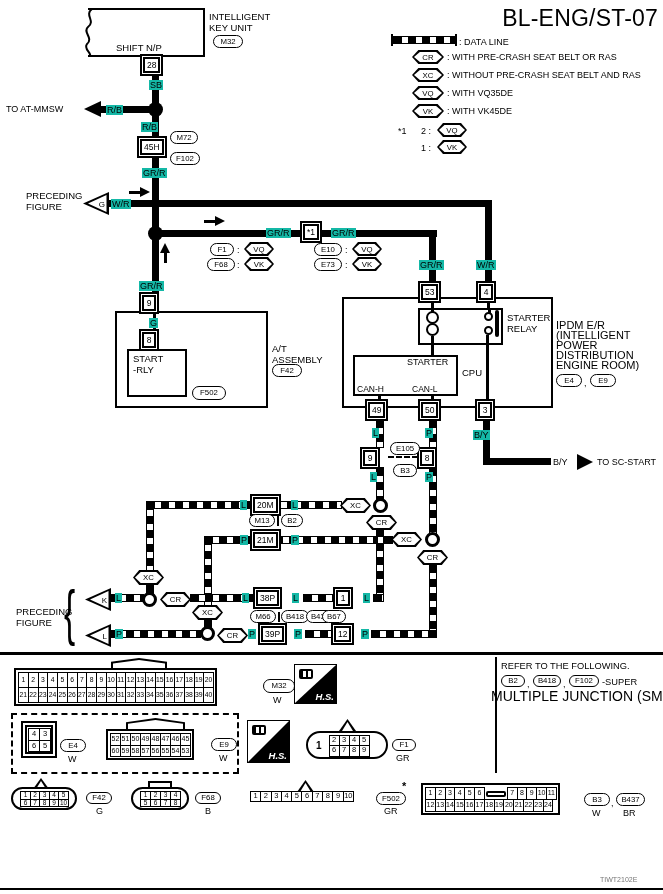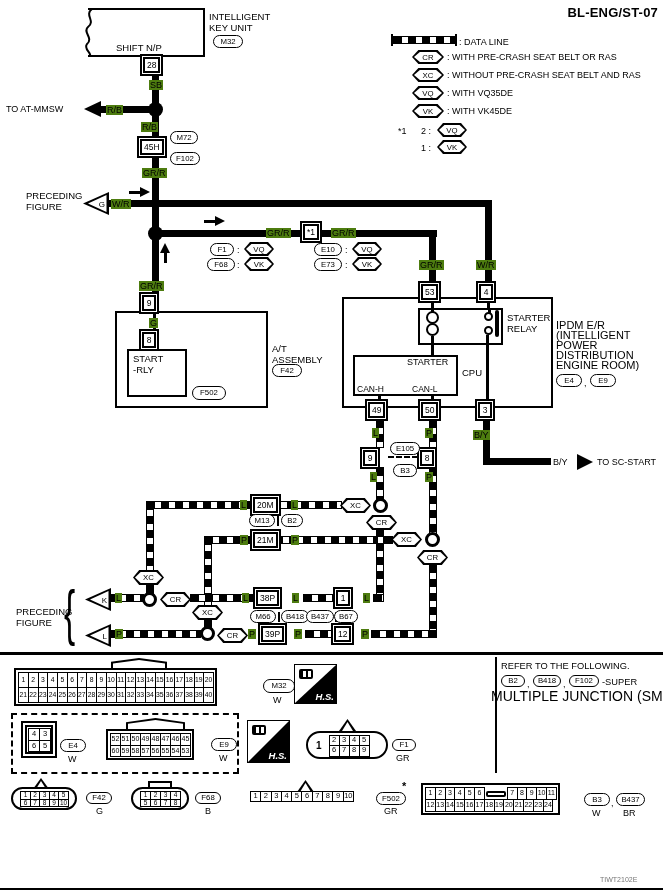--- a/index.html
+++ b/index.html
@@ -32,21 +32,21 @@
   .tl>b{position:absolute;right:4px;top:50%;transform:translateY(-50%);font-size:8px;font-weight:400}
   
   .tup{position:absolute;background:#000;clip-path:polygon(50% 0,100% 100%,0 100%)}
   .tup>s{position:absolute;left:3px;right:3px;top:3px;bottom:0;background:#fff;clip-path:polygon(50% 0,100% 100%,0 100%)}
   .gable{position:absolute;background:#000;clip-path:polygon(0 100%,0 32%,50% 0,100% 32%,100% 100%)}
   .gable>s{position:absolute;left:2px;right:2px;top:2px;bottom:0;background:#fff;clip-path:polygon(0 100%,0 34%,50% 0,100% 34%,100% 100%)}
   
   .dt{position:absolute;width:15px;height:15px;border-radius:50%;background:#000}
   .jc{position:absolute;width:15px;height:15px;border:3px solid #000;border-radius:50%;background:#fff}
   
-  .lb{position:absolute;font-size:9px;line-height:10px;background:#4d7c0f;padding:0 1px;white-space:nowrap}
+  .lb{position:absolute;font-size:9px;line-height:10px;background:#14b8a6;padding:0 1px;white-space:nowrap}
   .lbn{position:absolute;font-size:9px;line-height:10px;white-space:nowrap}
   .tx{position:absolute;font-size:9.5px;line-height:11px;white-space:pre-line}
   
   .ahl{position:absolute;width:0;height:0;border-top:8px solid transparent;border-bottom:8px solid transparent;border-right:17px solid #000}
   .ahr{position:absolute;width:0;height:0;border-top:8px solid transparent;border-bottom:8px solid transparent;border-left:16px solid #000}
   .sar{position:absolute;width:0;height:0;border-top:5px solid transparent;border-bottom:5px solid transparent;border-left:10px solid #000}
   .sau{position:absolute;width:0;height:0;border-left:5px solid transparent;border-right:5px solid transparent;border-bottom:10px solid #000}
   
   .cc{position:absolute;border:2px solid #000;border-radius:50%;background:#fff}
   .dsep{position:absolute;width:0;height:10px;border-left:2px dashed #000}
@@ -59,21 +59,21 @@
   .gcell{flex:0 0 auto;width:var(--cw,11px);height:var(--ch,13px);border:1px solid #000;margin:0 -1px -1px 0;font-size:var(--fs,7px);line-height:calc(var(--ch,13px) - 3px);text-align:center;background:#fff}
   .gbar{flex:0 0 auto;width:24px;height:var(--ch,13px);margin:0 -1px -1px 0;display:flex;align-items:center;justify-content:center}
   .gbar i{width:20px;height:6px;border:2px solid #000;border-radius:2px;background:#fff}
   .stad{position:absolute;border:2px solid #000;border-radius:14px;background:#fff;display:flex;align-items:center}
   
   .hs{position:absolute;border:1px solid #000;background:#fff}
   .hs .ht{position:absolute;inset:0;background:#000;clip-path:polygon(100% 0,100% 100%,0 100%)}
   .hs b{position:absolute;right:2px;bottom:1px;color:#fff;font-size:9.5px;font-weight:700;font-style:italic}
   .hs i{position:absolute;left:4px;top:4px;width:14px;height:10px;border:2px solid #000;border-radius:2px;background:repeating-linear-gradient(90deg,#000 0 2px,#fff 2px 5px)}
   .brace{position:absolute;font-size:56px;font-weight:300;transform:scale(.6,1.1);transform-origin:left center;line-height:1}
-  .ttl{position:absolute;font-size:13px;font-weight:700;letter-spacing:.2px;text-align:right}
+  .ttl{position:absolute;font-size:23px;font-weight:400;letter-spacing:.2px;text-align:right}
   .code{position:absolute;font-size:7px;color:#777}
 </style>
 </head>
 <body>
 
 <div id="canvas">
 
   <div class="wh" style="left:0;top:652px;width:663px;height:3px"></div>
   <div class="wh" style="left:0;top:888px;width:663px;height:2px"></div>
   <div class="wv" style="left:495px;top:657px;width:2px;height:116px"></div>
@@ -332,21 +332,21 @@
   <div class="cb" style="left:333px;top:587px">
       <b>1</b>
     </div>
   <div class="lb" style="left:363px;top:593px">L</div>
   <div class="dh" style="left:373px;top:594px;width:11px"></div>
   <div class="ov" style="left:250px;top:610px;width:26px;height:13px">M66</div>
   <div class="dsep" style="left:278px;top:612px"></div>
   <div class="ov" style="left:281px;top:610px;width:28px;height:13px">B418</div>
   <div class="ov" style="left:306px;top:610px;width:28px;height:13px">B437</div>
   <div class="dsep" style="left:335px;top:612px"></div>
-  <div class="ov" style="left:334px;top:610px;width:24px;height:13px">B67</div>
+  <div class="ov" style="left:322px;top:610px;width:24px;height:13px">B67</div>
 
   <div class="hx" style="left:192px;top:605px;width:31px;height:15px">
       <s>XC</s>
     </div>
   <div class="dv" style="left:204px;top:619px;height:9px"></div>
   <div class="dh" style="left:111px;top:630px;width:90px"></div>
   <div class="lb" style="left:115px;top:629px">P</div>
   <div class="jc" style="left:200px;top:626px"></div>
   <div class="hx" style="left:217px;top:628px;width:31px;height:15px">
       <s>CR</s>

